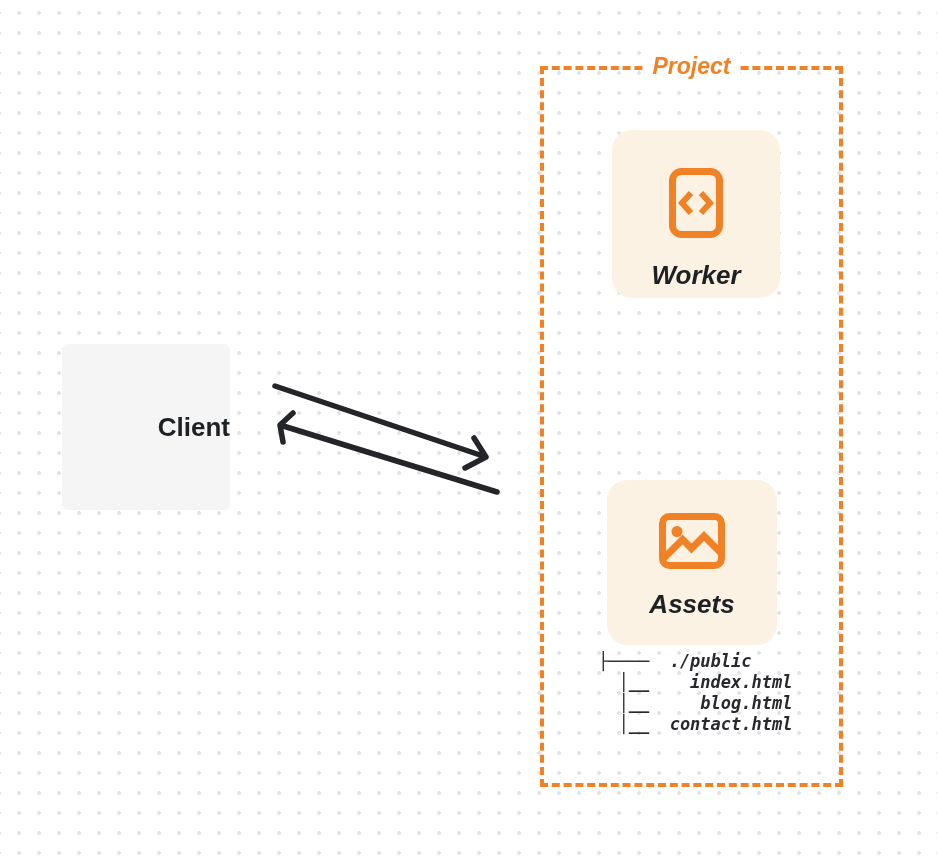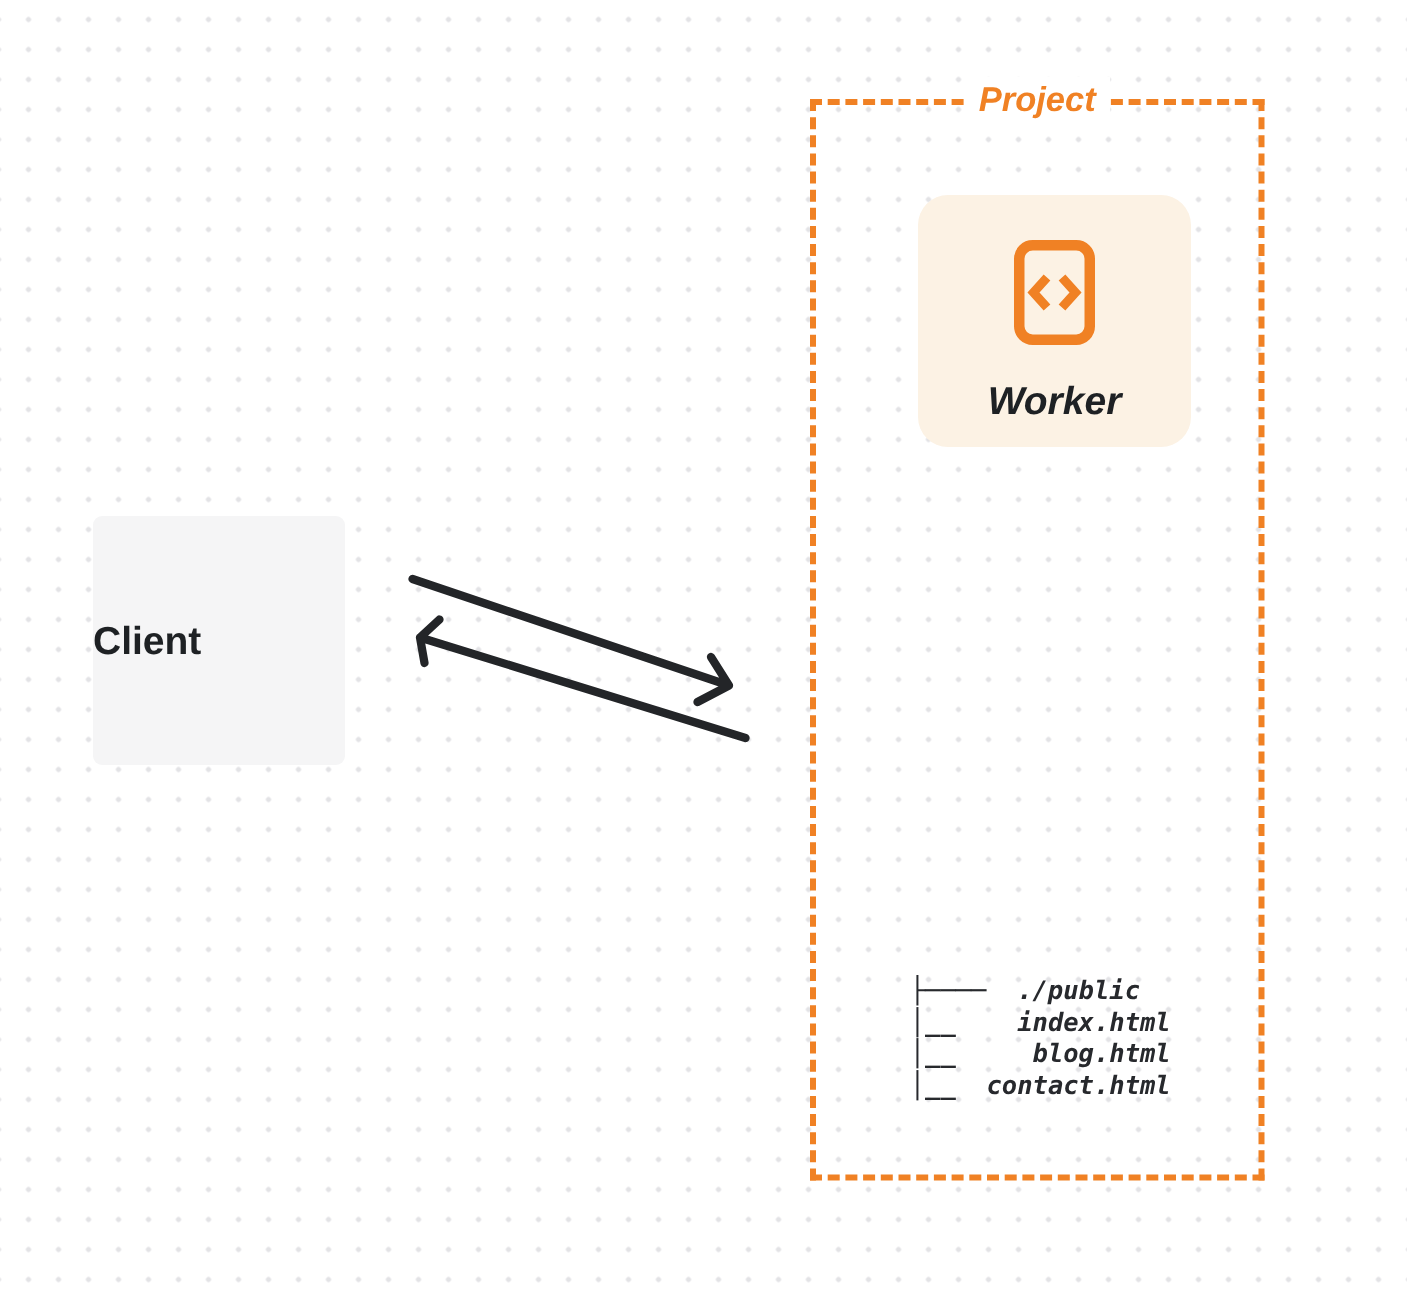--- a/index.html
+++ b/index.html
@@ -39,21 +39,21 @@
     stroke-linejoin: round;
   }
   .client-box {
     position: absolute;
     left: 62px; top: 344px;
     width: 168px; height: 166px;
     background: var(--client-background);
     border-radius: 6px;
     display: flex;
     align-items: center;
-    justify-content: flex-start;
+    justify-content: flex-end;
   }
   .client-box .box-label,
   .card .box-label {
     font-size: 26px;
     font-weight: 700;
     color: var(--text-dark);
   }
   .url-label {
     position: absolute;
     left: 281px; top: 342px;
@@ -82,35 +82,34 @@
     white-space: nowrap;
   }
   .card {
     position: absolute;
     background: var(--card-background);
     border-radius: 20px;
     display: flex;
     flex-direction: column;
     align-items: center;
   }
-  .card.worker { left: 68px; top: 60px; width: 182px; height: 168px; padding-top: 30px; }
+  .card.worker { left: 68px; top: 60px; width: 168px; height: 168px; padding-top: 30px; justify-content: center; }
   .card.assets { left: 63px; top: 410px; width: 170px; height: 165px; padding-top: 33px; }
   .card .icon { color: var(--accent-orange); display: block; }
   .card.worker .box-label { margin-top: 22px; }
   .card.assets .box-label { margin-top: 20px; }
   .file-tree {
     position: absolute;
-    left: 42px; top: 581px;
+    left: 54px; top: 581px;
     font-family: "DejaVu Sans Mono", "Liberation Mono", monospace;
     font-size: 17px;
     line-height: 21px;
     font-weight: 700;
     color: #27292D;
     white-space: pre;
-    text-align: center;
   }
 </style>
 </head>
 <body>
 
 <div class="canvas">
 
   <svg class="arrows" viewBox="0 0 938 860" aria-hidden="true">
     <path d="M275 386 L486 457 M474 438 L486 457 L465 468"></path>
     <path d="M497 492 L280 425 M293 413 L280 425 L283 442"></path>
@@ -126,20 +125,28 @@
 
     <div class="card worker">
       <svg class="icon" width="54" height="70" viewBox="0 0 54 70" aria-hidden="true">
         <rect x="3.5" y="3.5" width="47" height="63" rx="9" fill="none" stroke="currentColor" stroke-width="7"></rect>
         <polyline points="22,25 13,35 22,45" fill="none" stroke="currentColor" stroke-width="6" stroke-linejoin="miter"></polyline>
         <polyline points="32,25 41,35 32,45" fill="none" stroke="currentColor" stroke-width="6" stroke-linejoin="miter"></polyline>
       </svg>
       <span class="box-label">Worker</span>
     </div>
 
+    <div class="card assets">
+      <svg class="icon" width="66" height="56" viewBox="0 0 66 56" aria-hidden="true">
+        <rect x="3.5" y="3.5" width="59" height="49" rx="7" fill="none" stroke="currentColor" stroke-width="7"></rect>
+        <circle cx="18" cy="18.5" r="5.5" fill="currentColor"></circle>
+        <path d="M5 45 L23.5 26.5 L32.5 35.5 L45 23 L62.5 40.5" fill="none" stroke="currentColor" stroke-width="7" stroke-linejoin="miter"></path>
+      </svg>
+      <span class="box-label">Assets</span>
+    </div>
 
     <pre class="file-tree">├────  ./public
   │__    index.html
   │__     blog.html
   │__  contact.html</pre>
   </div>
 
 </div>
 
 </body></html>

